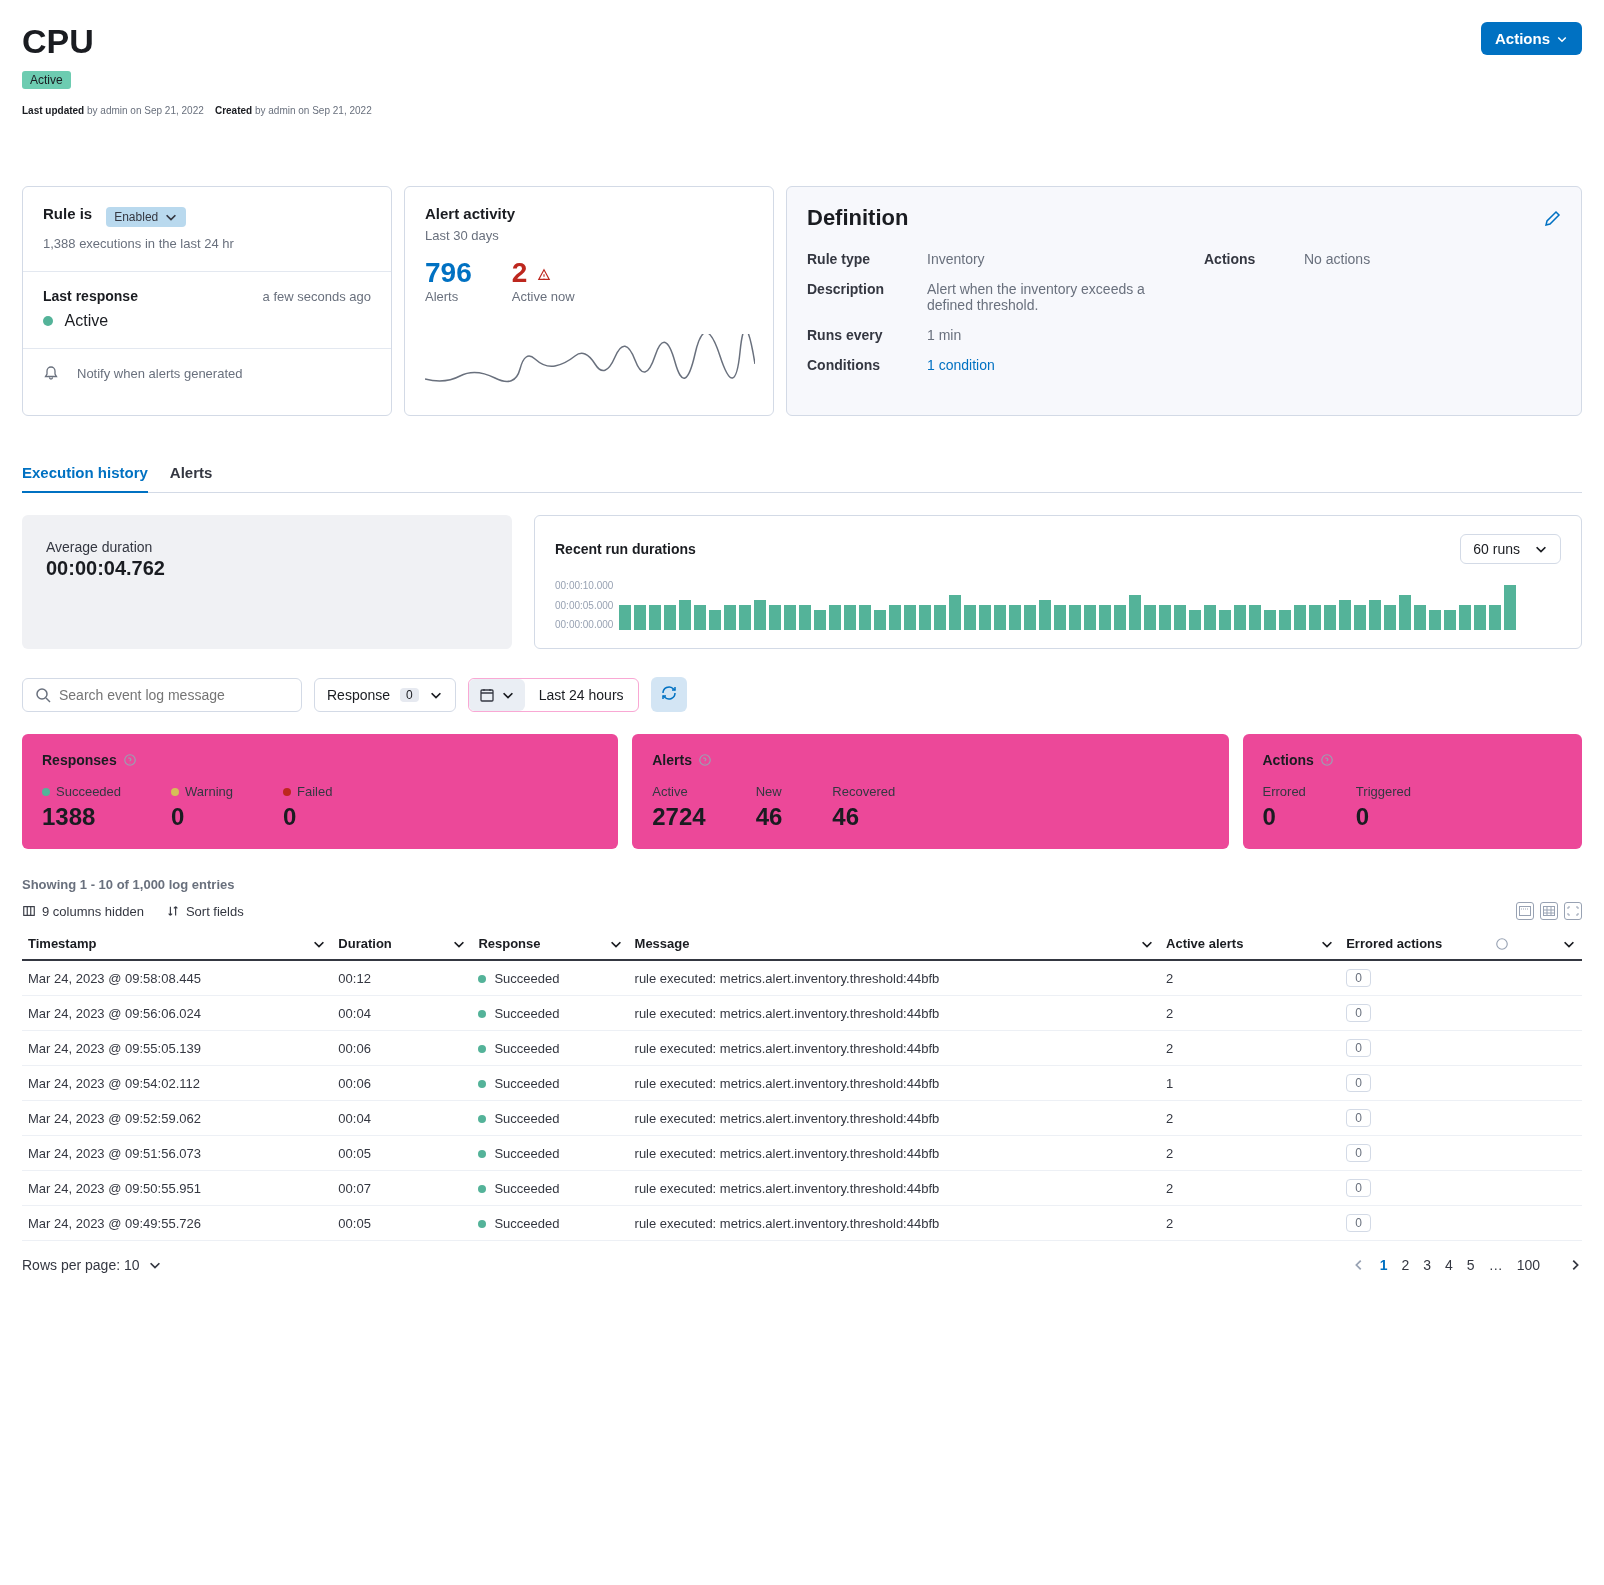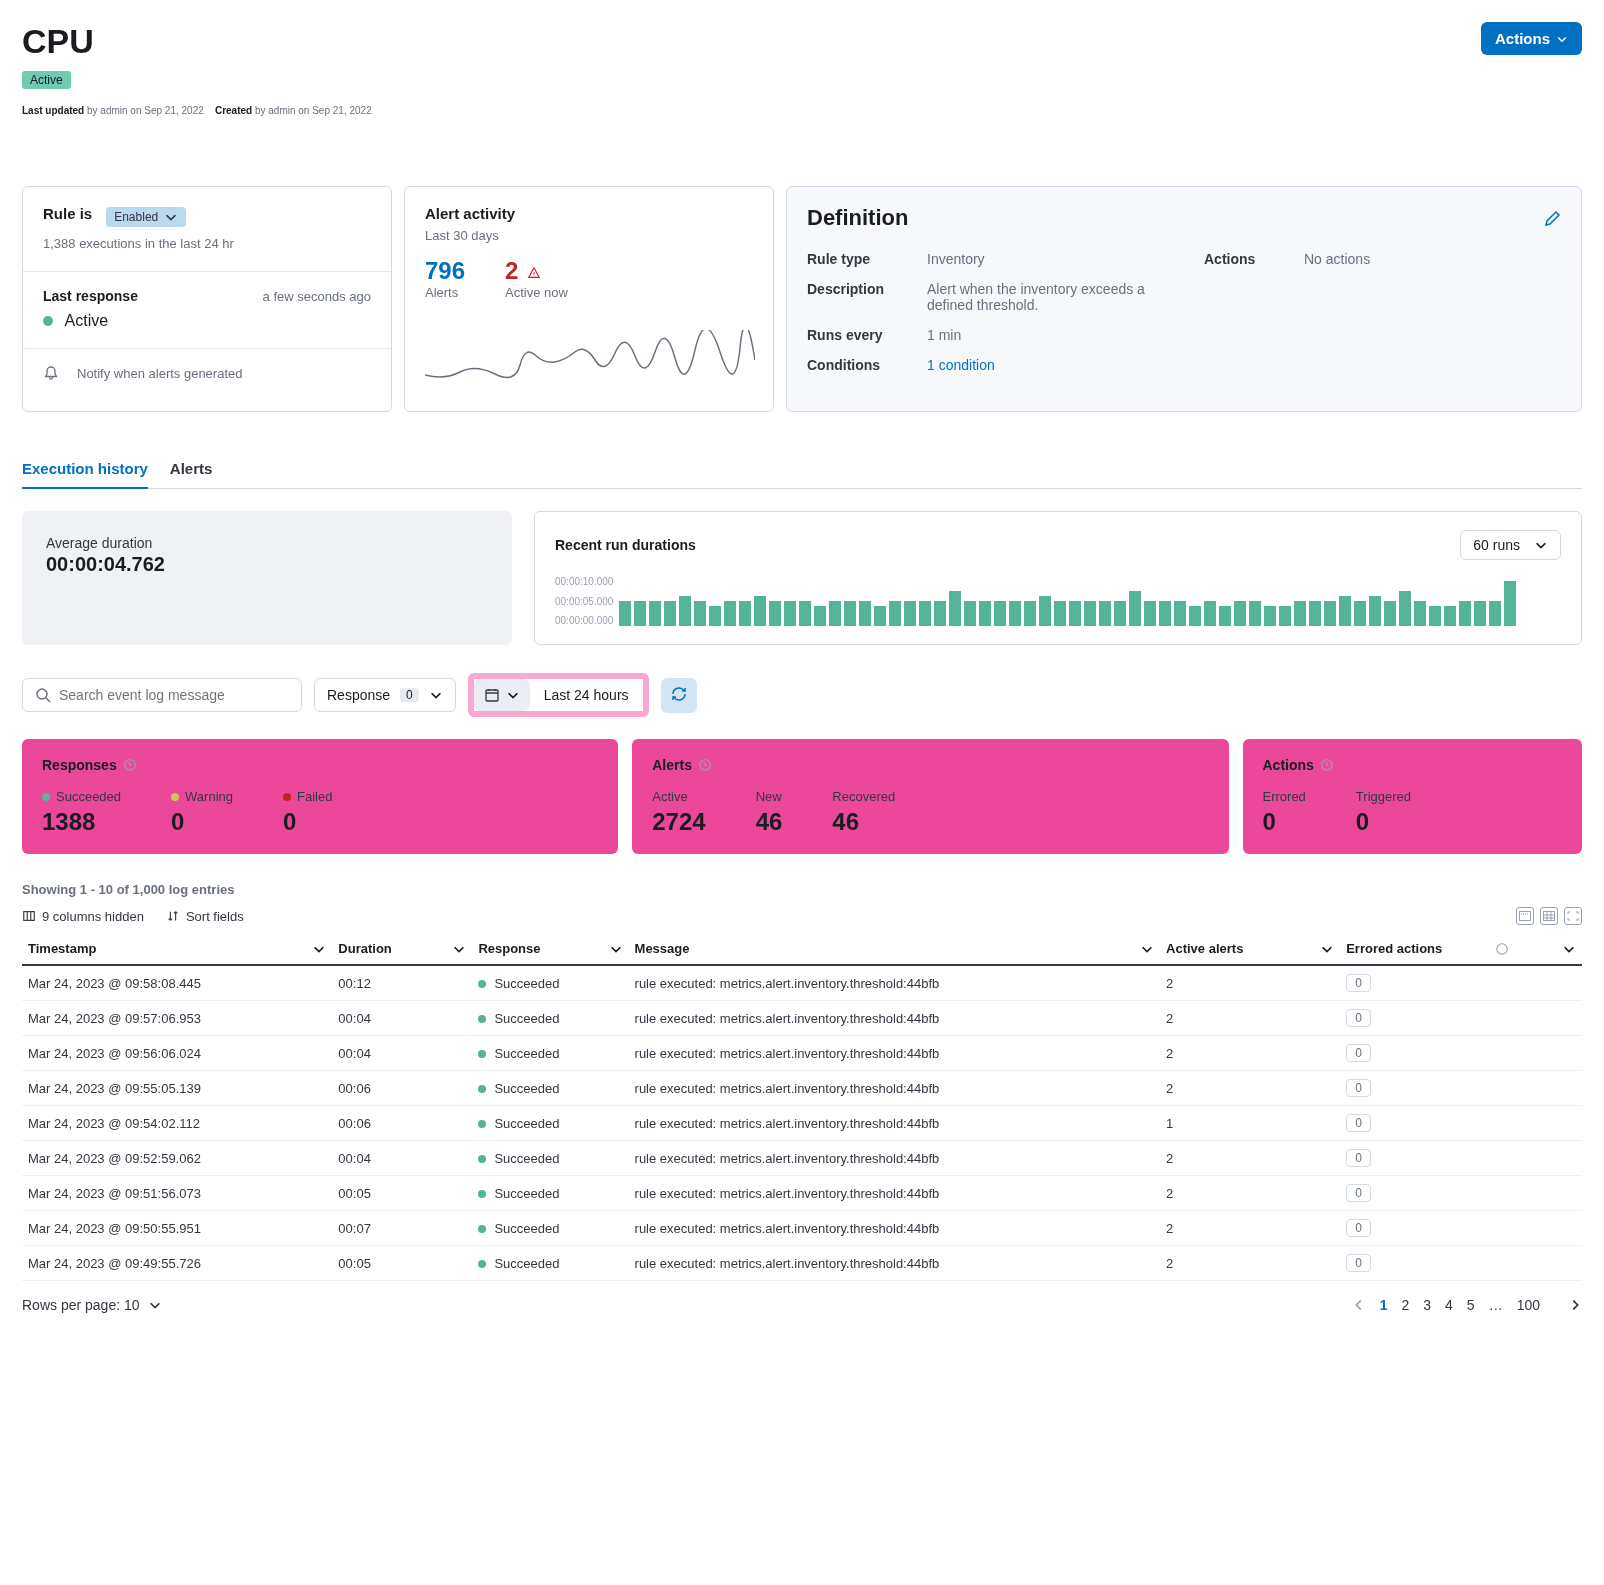--- a/index.html
+++ b/index.html
@@ -19,21 +19,21 @@
 .enabled-badge { background:#b9d9ee; color: #343741; font-size: 12px; padding: 3px 8px; border-radius: 4px; display: inline-flex; align-items: center; gap: 6px; font-weight: 500;}
 .text-muted { color: #69707d; font-size: 13px; }
 .rule-divider { border-top: 1px solid #e3e8f0; margin: 20px -20px 0 -20px; padding: 16px 20px 0 20px; }
 .last-response-title { font-size: 14px; font-weight: 600; }
 .last-response-row { display: flex; justify-content: space-between; align-items: center; }
 .status-dot { width: 10px; height: 10px; border-radius: 50%; display: inline-block; background: #54b399; margin-right: 8px; }
 .notify-row { padding: 16px 20px; margin: 18px -20px -18px -20px; border-top: 1px solid #e3e8f0; display: flex; align-items: center; gap: 18px; color: #69707d; font-size: 13px; }
 .bell-icon { width: 16px; height: 16px; }
 .card-alert { width: 370px; }
 .alert-stats { display: flex; gap: 40px; margin-top: 14px; }
-.alert-num { font-size: 24px; font-weight: 700; }
+.alert-num { font-size: 28px; font-weight: 700; }
 .alert-num.blue { color: #0071c2; }
 .alert-num.red { color: #bd271e; }
 .alert-label { font-size: 13px; color: #69707d; }
 .warn-icon { width: 14px; height: 14px; vertical-align: middle; margin-left: 2px; }
 .sparkline { margin-top: 30px; }
 .card-def { flex: 1; background: #f7f8fc; }
 .def-header { display: flex; justify-content: space-between; align-items: center; }
 .def-header h2 { font-size: 22px; font-weight: 700; }
 .pencil-icon { width: 16px; height: 16px; color: #0071c2; cursor: pointer; }
 .def-grid { display: grid; grid-template-columns: 100px 1fr 80px 1fr; gap: 14px 20px; margin-top: 20px; font-size: 14px; }
@@ -89,21 +89,21 @@
 table.data th { text-align: left; font-weight: 600; border-bottom: 2px solid #343741; padding: 8px 6px; color: #1a1c21; }
 table.data th .th-inner { display: flex; align-items:center; gap:4px; justify-content: space-between;}
 table.data td { padding: 8px 6px; border-bottom: 1px solid #edf0f5; color: #343741; }
 .chip-zero { border: 1px solid #d3dae6; border-radius: 4px; padding: 1px 8px; font-size: 12px; color: #69707d; display:inline-block;}
 .pagination-row { display: flex; justify-content: space-between; align-items: center; margin-top: 16px; font-size: 14px; }
 .rows-per-page { display: flex; align-items: center; gap: 8px; color: #343741; cursor:pointer; }
 .pager { display: flex; align-items: center; gap: 14px; color: #343741; }
 .pager .page { cursor: pointer; }
 .pager .page.active { color: #0071c2; font-weight: 700; }
 .chev-icon { width: 14px; height: 14px; }
-.datepicker-group { display: flex; border: 6px solid #f9a8d4; border-radius: 6px; overflow: hidden; }
+.datepicker-group { display: flex; border: 1px solid #f9a8d4; border-radius: 6px; overflow: hidden; }
 </style>
 </head>
 <body>
 
 <div class="header-row">
   <div>
     <div class="page-title">CPU</div>
     <div style="margin-top:10px;">
       <span class="badge-active">Active</span>
     </div>
@@ -516,28 +516,20 @@
   <tbody id="table-body">
       <tr>
         <td>Mar 24, 2023 @ 09:58:08.445</td>
         <td>00:12</td>
         <td><span class="dot green" style="margin-right:8px;"></span>Succeeded</td>
         <td>rule executed: metrics.alert.inventory.threshold:44bfb</td>
         <td>2</td>
         <td><span class="chip-zero">0</span></td>
       </tr>
       <tr>
-        <td>Mar 24, 2023 @ 09:57:06.953</td>
-        <td>00:04</td>
-        <td><span class="dot green" style="margin-right:8px;"></span>Succeeded</td>
-        <td>rule executed: metrics.alert.inventory.threshold:44bfb</td>
-        <td>2</td>
-        <td><span class="chip-zero">0</span></td>
-      </tr>
-      <tr>
         <td>Mar 24, 2023 @ 09:56:06.024</td>
         <td>00:04</td>
         <td><span class="dot green" style="margin-right:8px;"></span>Succeeded</td>
         <td>rule executed: metrics.alert.inventory.threshold:44bfb</td>
         <td>2</td>
         <td><span class="chip-zero">0</span></td>
       </tr>
       <tr>
         <td>Mar 24, 2023 @ 09:55:05.139</td>
         <td>00:06</td>

